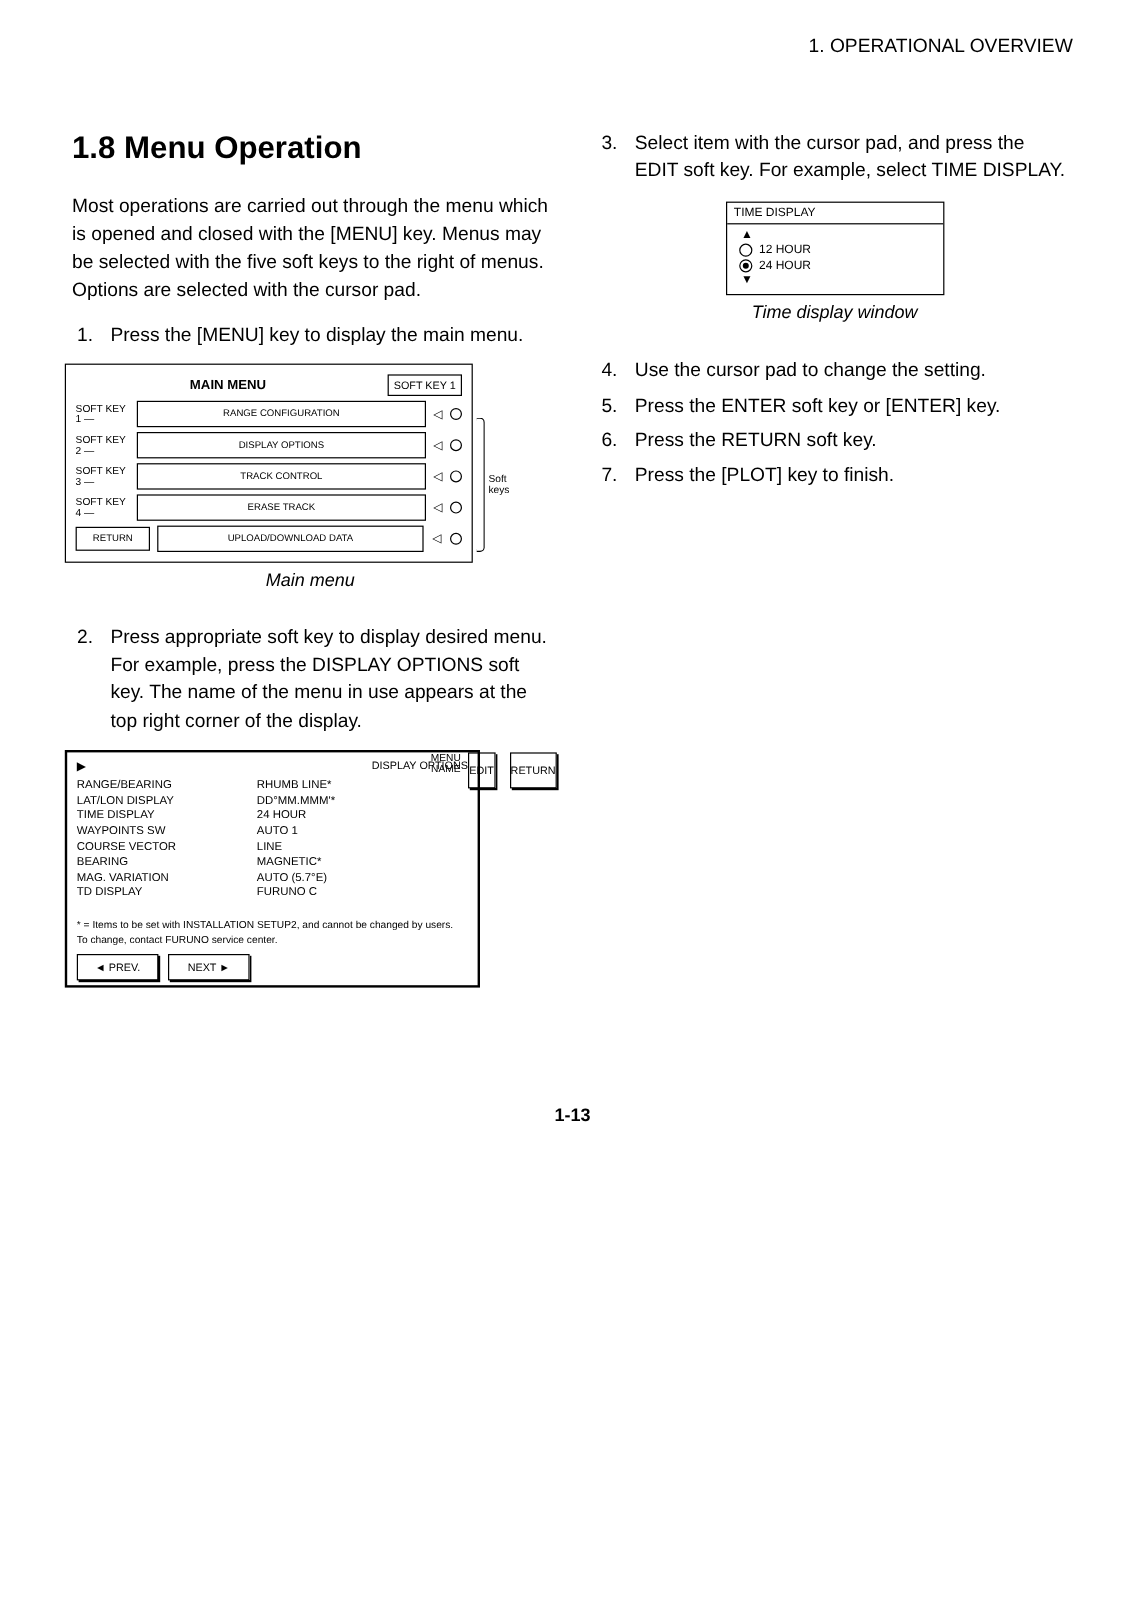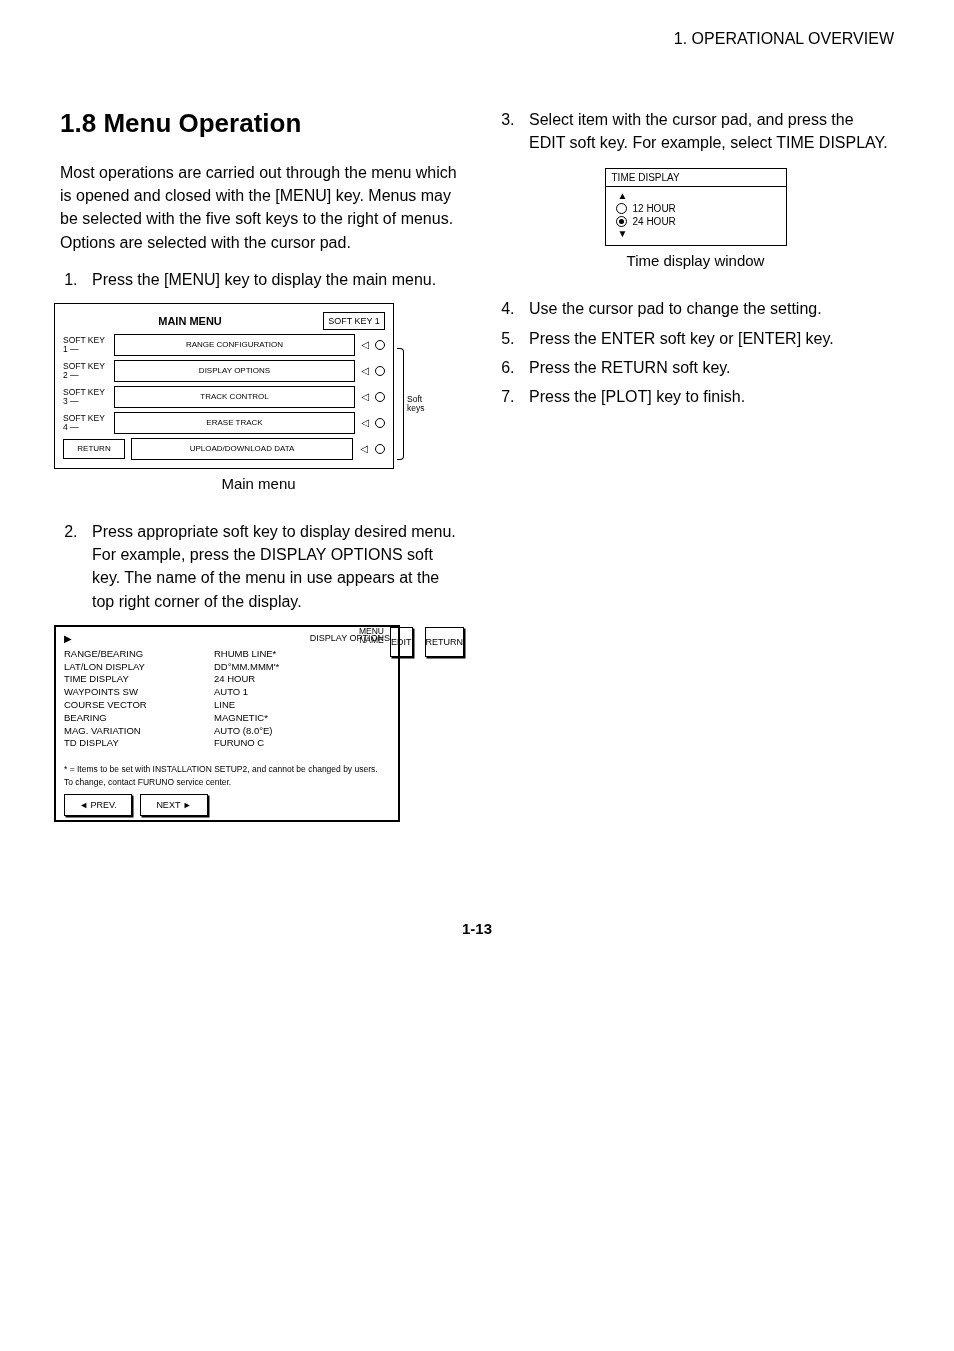--- a/index.html
+++ b/index.html
@@ -44,20 +44,21 @@
     margin: 0;
   }
   ol.steps > li {
     padding-left: 10px;
     margin-bottom: 6px;
   }
   .fig {
     margin: 12px 0 28px 0;
   }
   .fig-caption {
+    font-style: italic;
     font-size: 15px;
     text-align: center;
     margin-top: 6px;
   }
   
   .main-menu-fig {
     border: 1px solid #000;
     width: 340px;
     margin-left: -6px;
     padding: 8px 8px 8px 8px;
@@ -302,21 +303,21 @@
                   <span class="label">COURSE VECTOR</span>
                   <span>LINE</span>
                 </div>
               <div class="row">
                   <span class="label">BEARING</span>
                   <span>MAGNETIC</span>
                   <span>*</span>
                 </div>
               <div class="row">
                   <span class="label">MAG. VARIATION</span>
-                  <span>AUTO (8.0°E)</span>
+                  <span>AUTO (5.7°E)</span>
                 </div>
               <div class="row">
                   <span class="label">TD DISPLAY</span>
                   <span>FURUNO C</span>
                 </div>
             </div>
             <div class="disp-note">* = Items to be set with INSTALLATION SETUP2, and cannot be changed by users.</div>
             <div class="disp-note" style="margin-top:2px">To change, contact FURUNO service center.</div>
             <div style="display:flex;gap:8px;">
               <div class="disp-nav">◄ PREV.</div>

